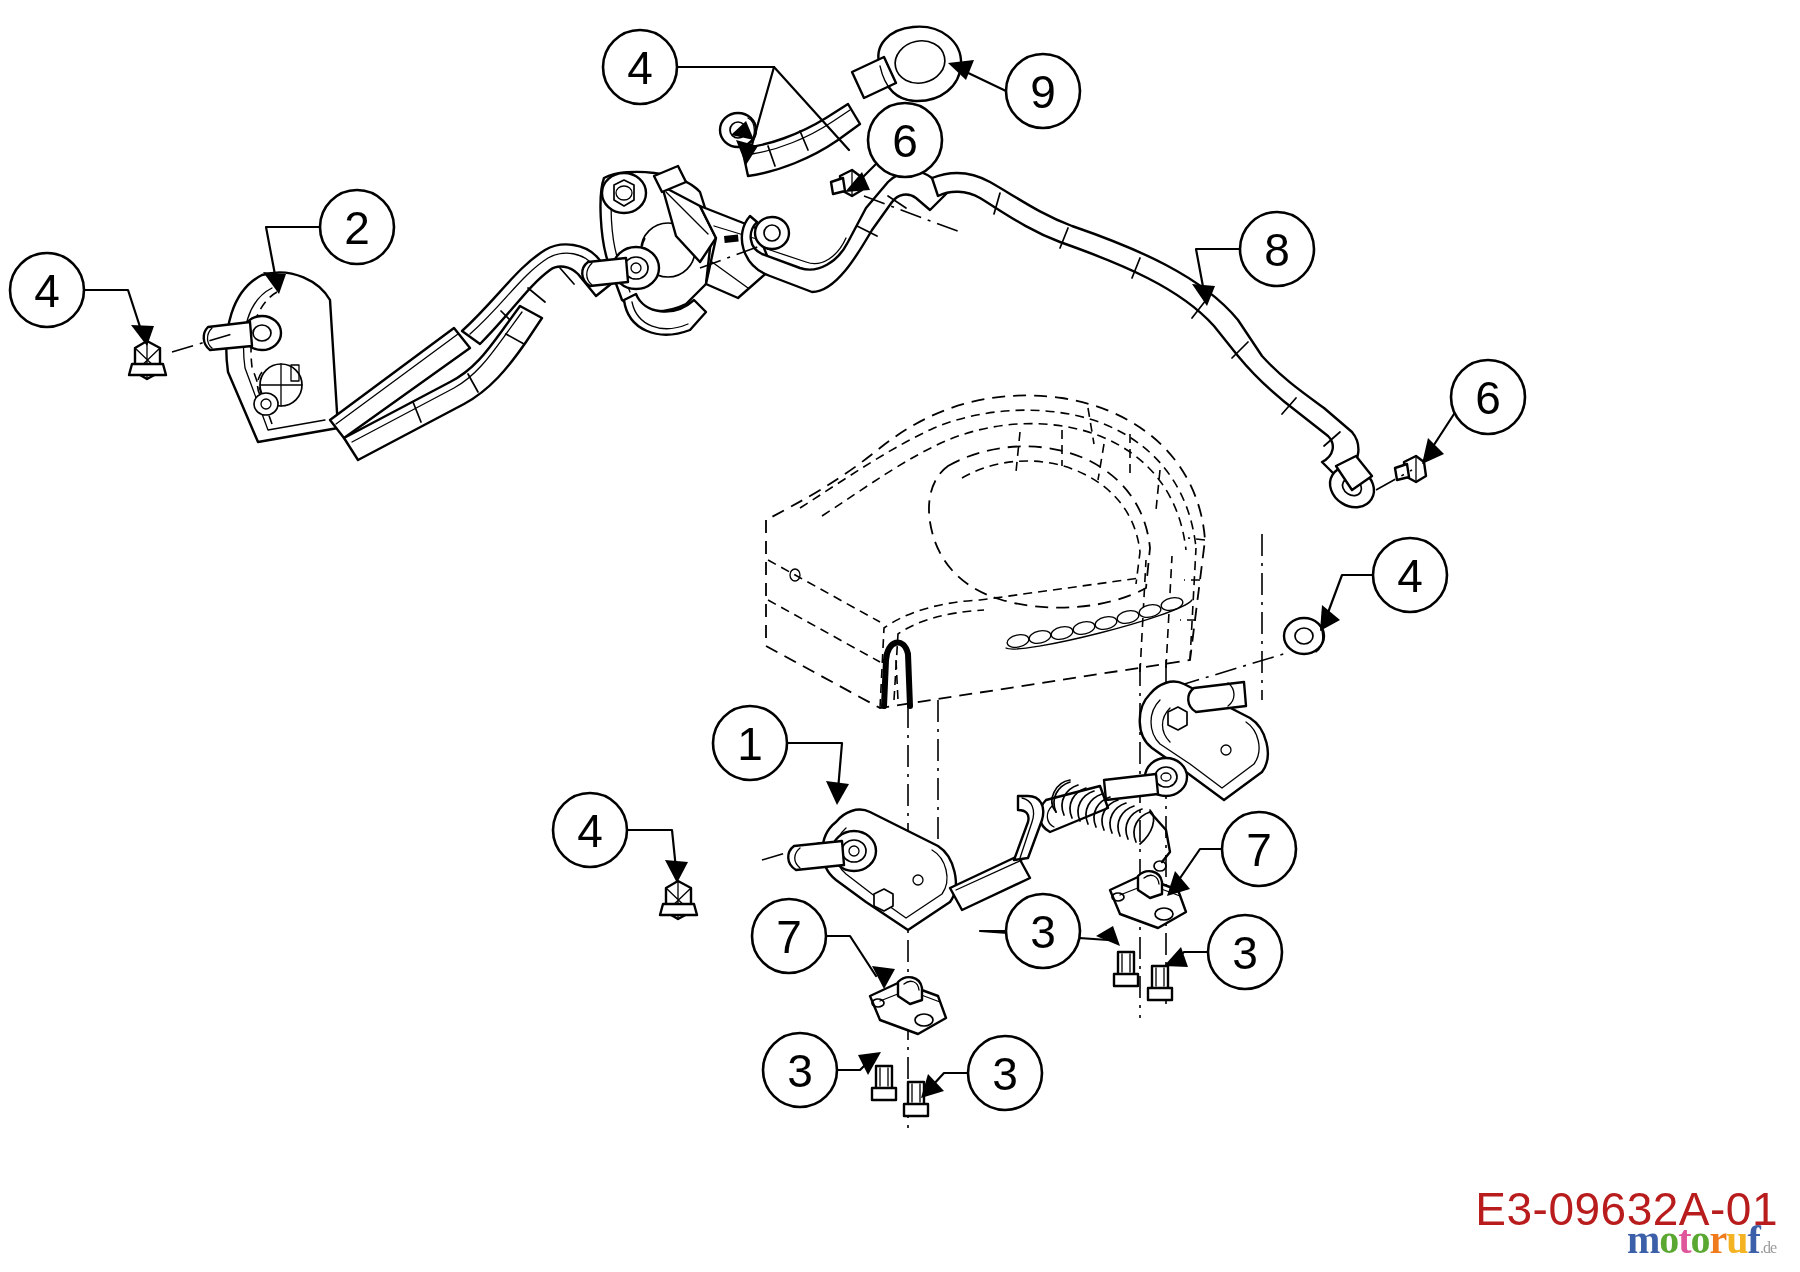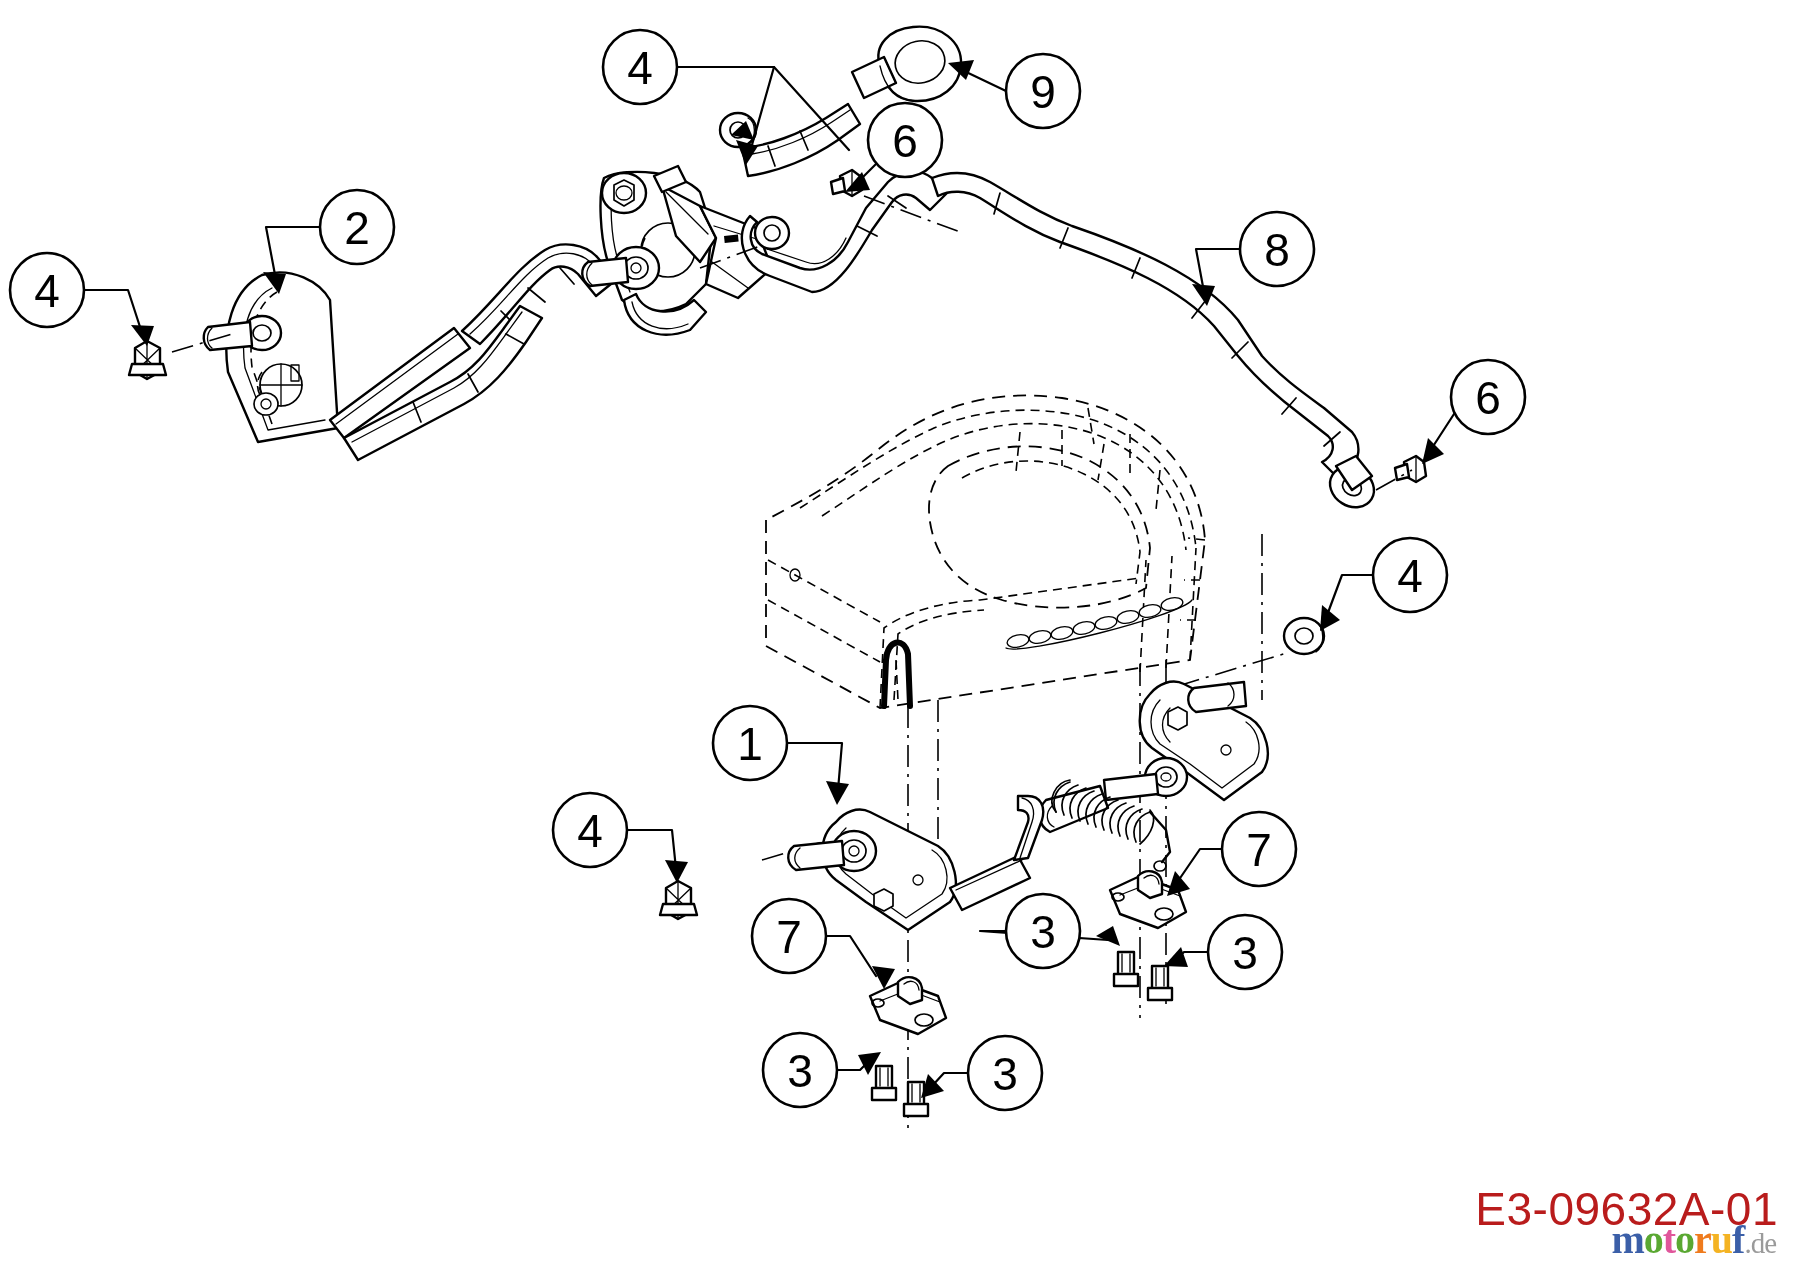--- a/index.html
+++ b/index.html
@@ -13,21 +13,21 @@
   .hid2{fill:none;stroke:#000;stroke-width:1.6;stroke-linecap:butt;stroke-dasharray:9 6;}
   .ctr{fill:none;stroke:#000;stroke-width:1.6;stroke-linecap:butt;stroke-dasharray:22 7 3 7;}
   .fillw{fill:#fff;stroke:#000;stroke-width:2.4;stroke-linejoin:round;stroke-linecap:round;}
   .fillw-thin{fill:#fff;stroke:#000;stroke-width:1.7;stroke-linejoin:round;stroke-linecap:round;}
   .solidblk{fill:#000;stroke:none;}
   .leader{fill:none;stroke:#000;stroke-width:2.2;stroke-linecap:round;stroke-linejoin:round;}
   .bub{fill:#fff;stroke:#000;stroke-width:2.6;}
   .bubtxt{font-family:"Liberation Sans",sans-serif;font-size:46px;fill:#000;text-anchor:middle;dominant-baseline:central;}
   #refno{position:absolute;right:22px;bottom:36px;font-size:46px;letter-spacing:.5px;color:#b91c1c;font-family:"Liberation Sans",sans-serif;white-space:nowrap;}
   #wmark{position:absolute;right:24px;bottom:12px;font-family:"Liberation Serif",serif;font-size:40px;font-weight:bold;letter-spacing:-1px;line-height:1;white-space:nowrap;}
-  #wmark .dot{font-size:29px;font-weight:normal;}
+  #wmark .dot{font-size:16px;font-weight:normal;}
 </style>
 </head>
 <body>
 
 <div id="stage">
 
   <svg id="drawing" viewBox="0 0 1800 1272">
 
     <g>
       <path class="fillw" d="M262 275 C232 290 222 330 228 372 L258 442 L338 428 L330 300 C320 282 292 266 262 275 Z"></path>

